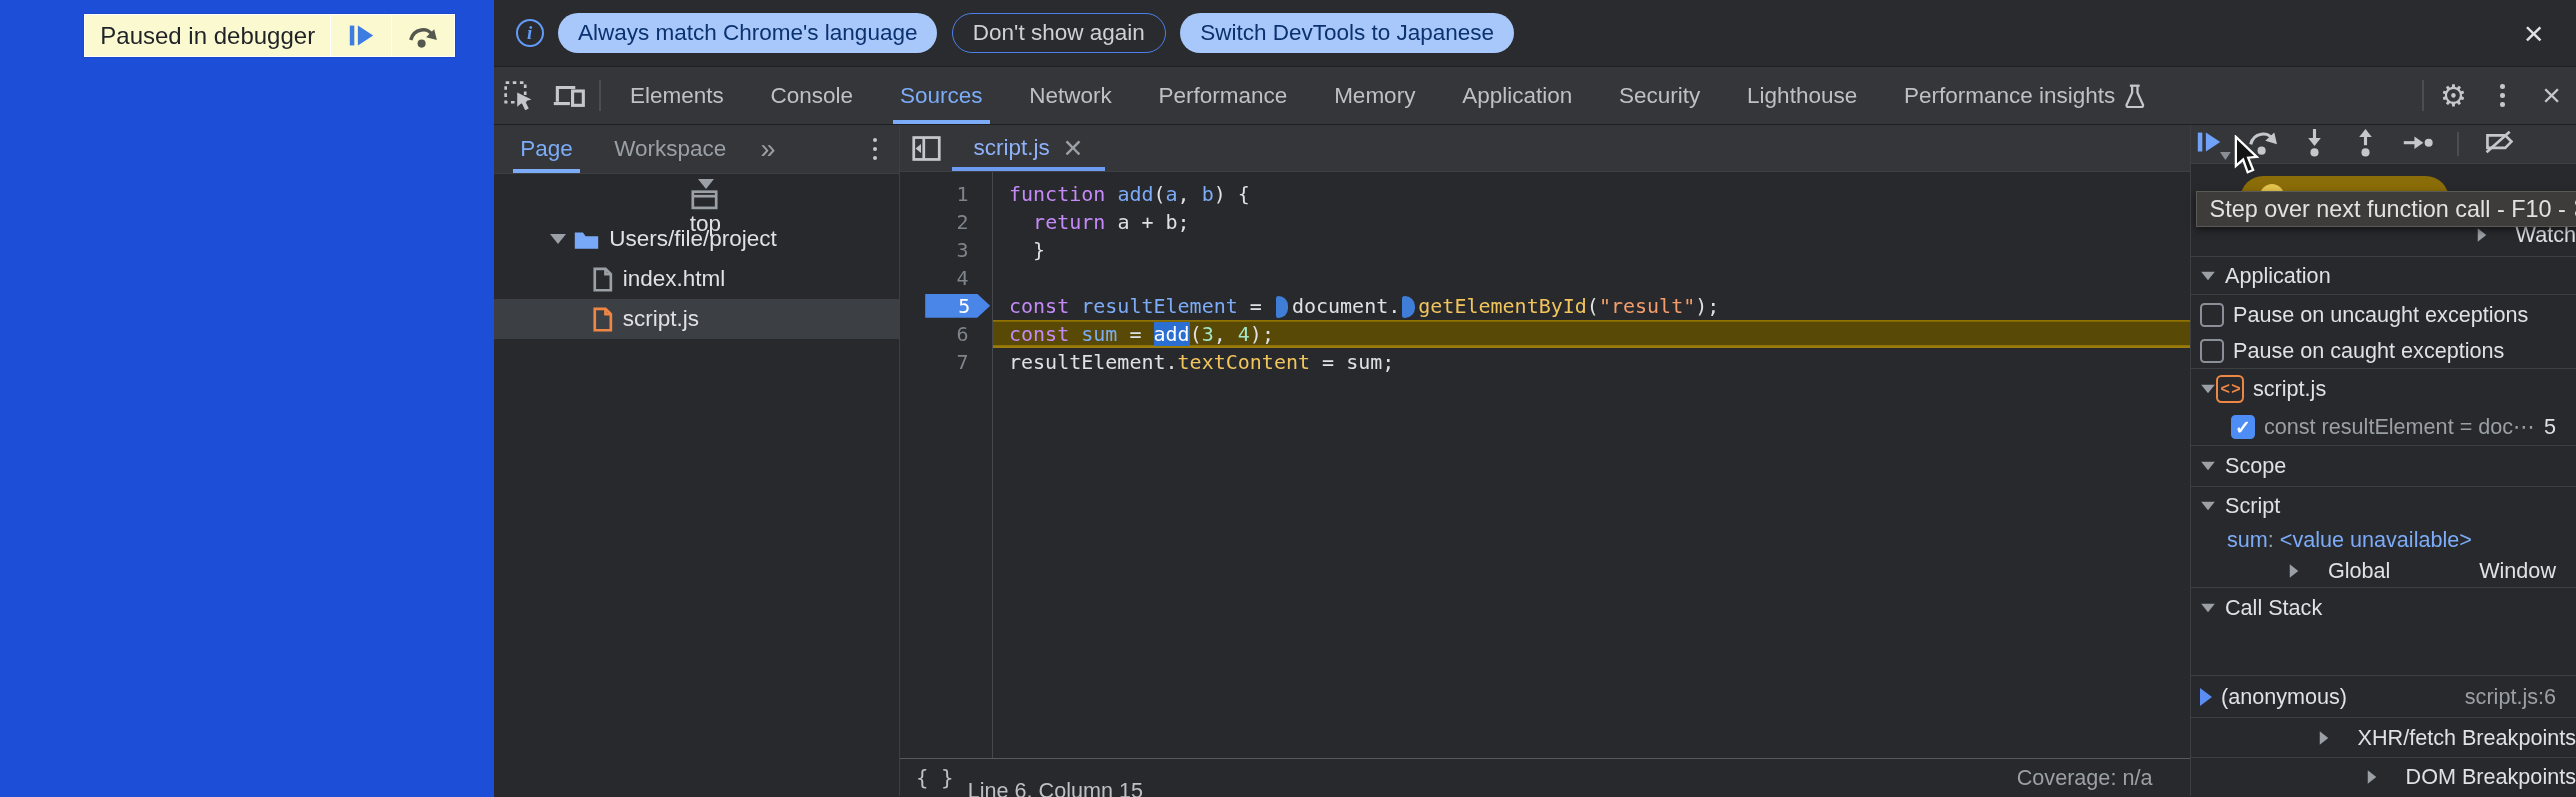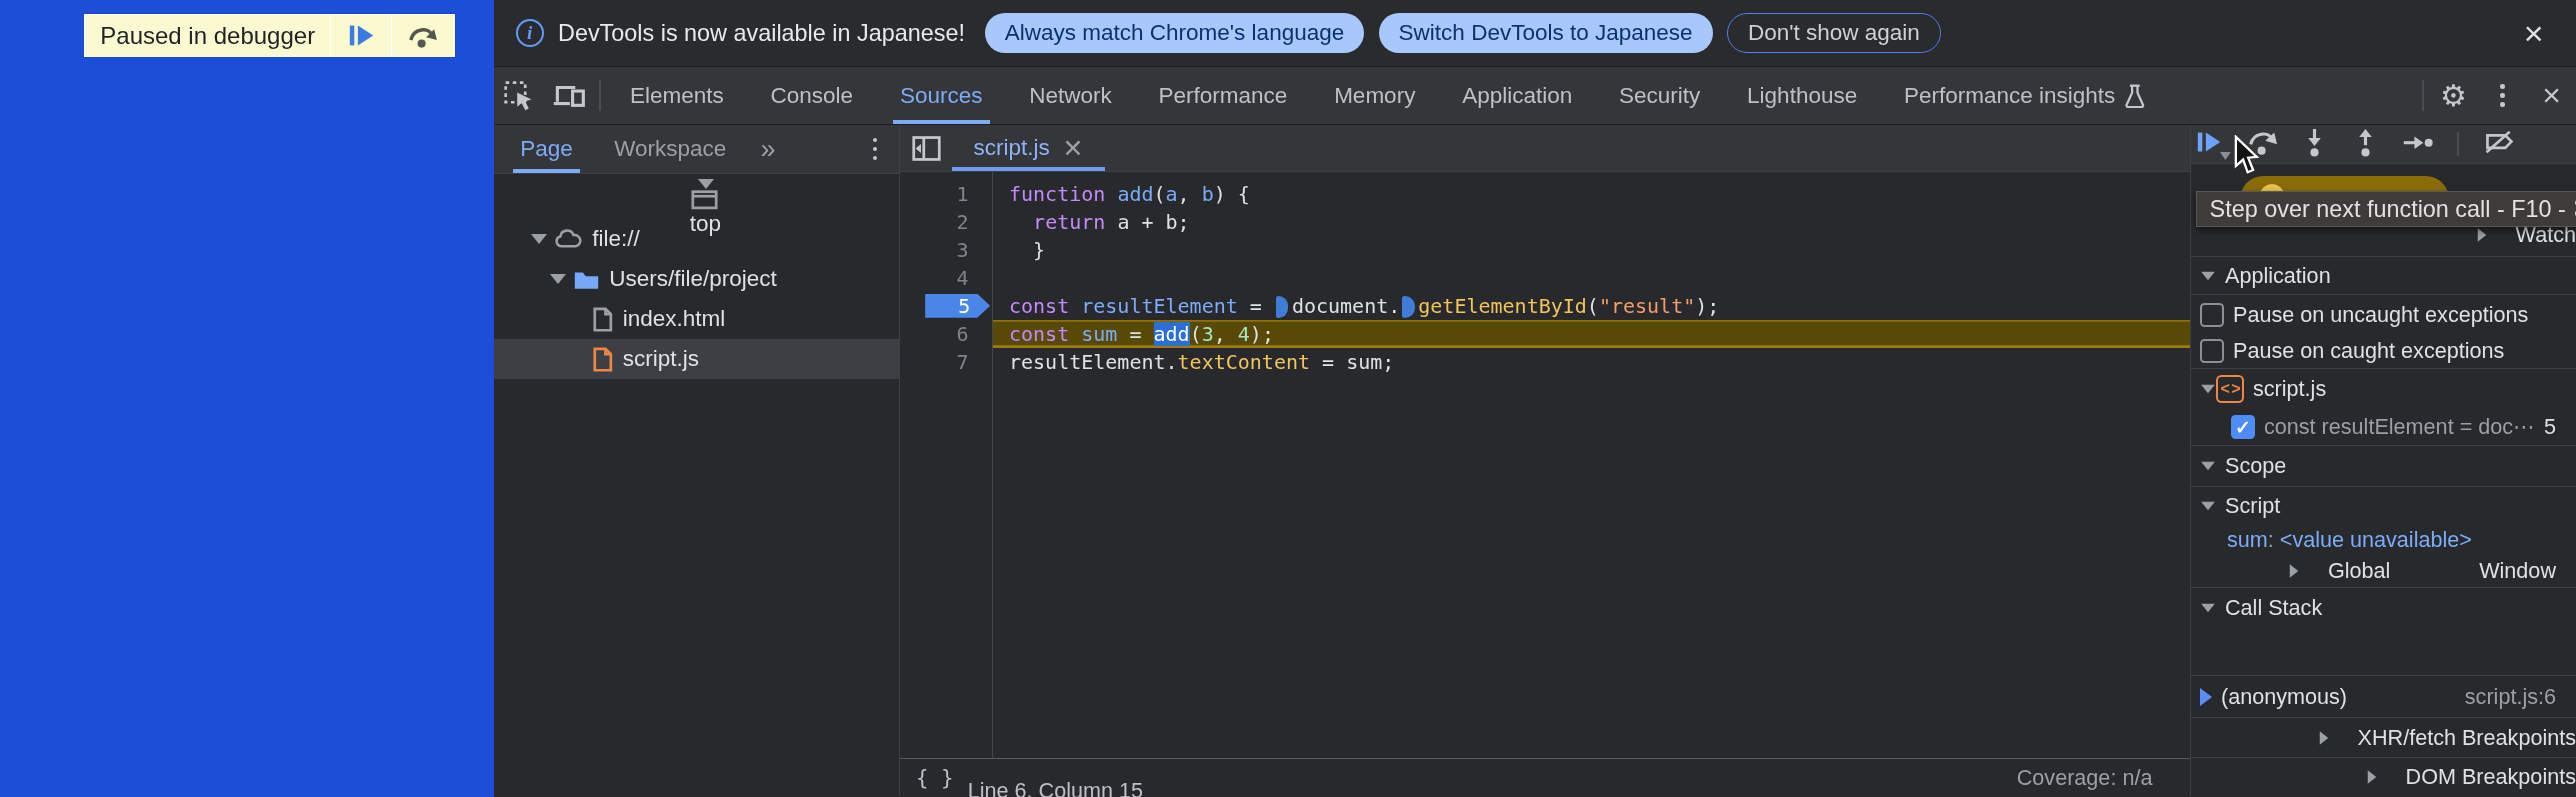--- a/index.html
+++ b/index.html
@@ -126,24 +126,23 @@
         <polygon points="30,8 33,20 21,17" fill="#55584e"></polygon>
         <circle cx="16" cy="24" r="4.5" fill="#55584e"></circle>
       </svg>
     </div>
   </div>
 
   <div class="devtools">
 
     <div class="notif">
       <div class="info-icon">i</div>
-      <div class="notif-text">DevTools is now available in Japanese!</div>
       <div class="pill">Always match Chrome's language</div>
+      <div class="pill ghost">Don't show again</div>
       <div class="pill">Switch DevTools to Japanese</div>
-      <div class="pill ghost">Don't show again</div>
       <div class="spacer"></div>
       <div class="win-x">×</div>
     </div>
 
     <div class="toolbar">
       <div class="tb-icon">
         <svg width="32" height="32" viewBox="0 0 36 36">
           <rect x="3" y="3" width="22" height="22" fill="none" stroke="#c4c7cc" stroke-width="3" stroke-dasharray="4 4"></rect>
           <polygon points="16,14 32,22 25,24 29,32 25,34 21,26 16,30" fill="#c4c7cc"></polygon>
         </svg>
@@ -222,29 +221,20 @@
         <div class="tree" id="file-tree">
             <div class="tree-row" style="padding-left: 18px; flex-direction: column;">
               <div class="caret down"></div>
               <div class="tree-ic">
                 <svg width="27" height="21.6" viewBox="0 0 30 24">
                   <rect x="2" y="3" width="26" height="18" fill="none" stroke="#9aa0a6" stroke-width="3"></rect>
                   <line x1="2" y1="8" x2="28" y2="8" stroke="#9aa0a6" stroke-width="3"></line>
                 </svg>
               </div>
               <span>top</span>
-            </div>
-            <div class="tree-row" style="padding-left: 37px;">
-              <div class="caret down"></div>
-              <div class="tree-ic">
-                <svg width="29" height="20" viewBox="0 0 32 22">
-                  <path d="M8 19 a5.5 5.5 0 0 1 -1-10.8 a7.5 7.5 0 0 1 14.5-1.5 a5.8 5.8 0 0 1 2.5 12.3 z" fill="none" stroke="#9aa0a6" stroke-width="2.8"></path>
-                </svg>
-              </div>
-              <span>file://</span>
             </div>
             <div class="tree-row" style="padding-left: 56px;">
               <div class="caret down"></div>
               <div class="tree-ic">
                 <svg width="27" height="21.6" viewBox="0 0 30 24">
                   <path d="M2 4 h9 l3 4 h14 v14 h-26 z" fill="#78a9f9"></path>
                 </svg>
               </div>
               <span>Users/file/project</span>
             </div>

